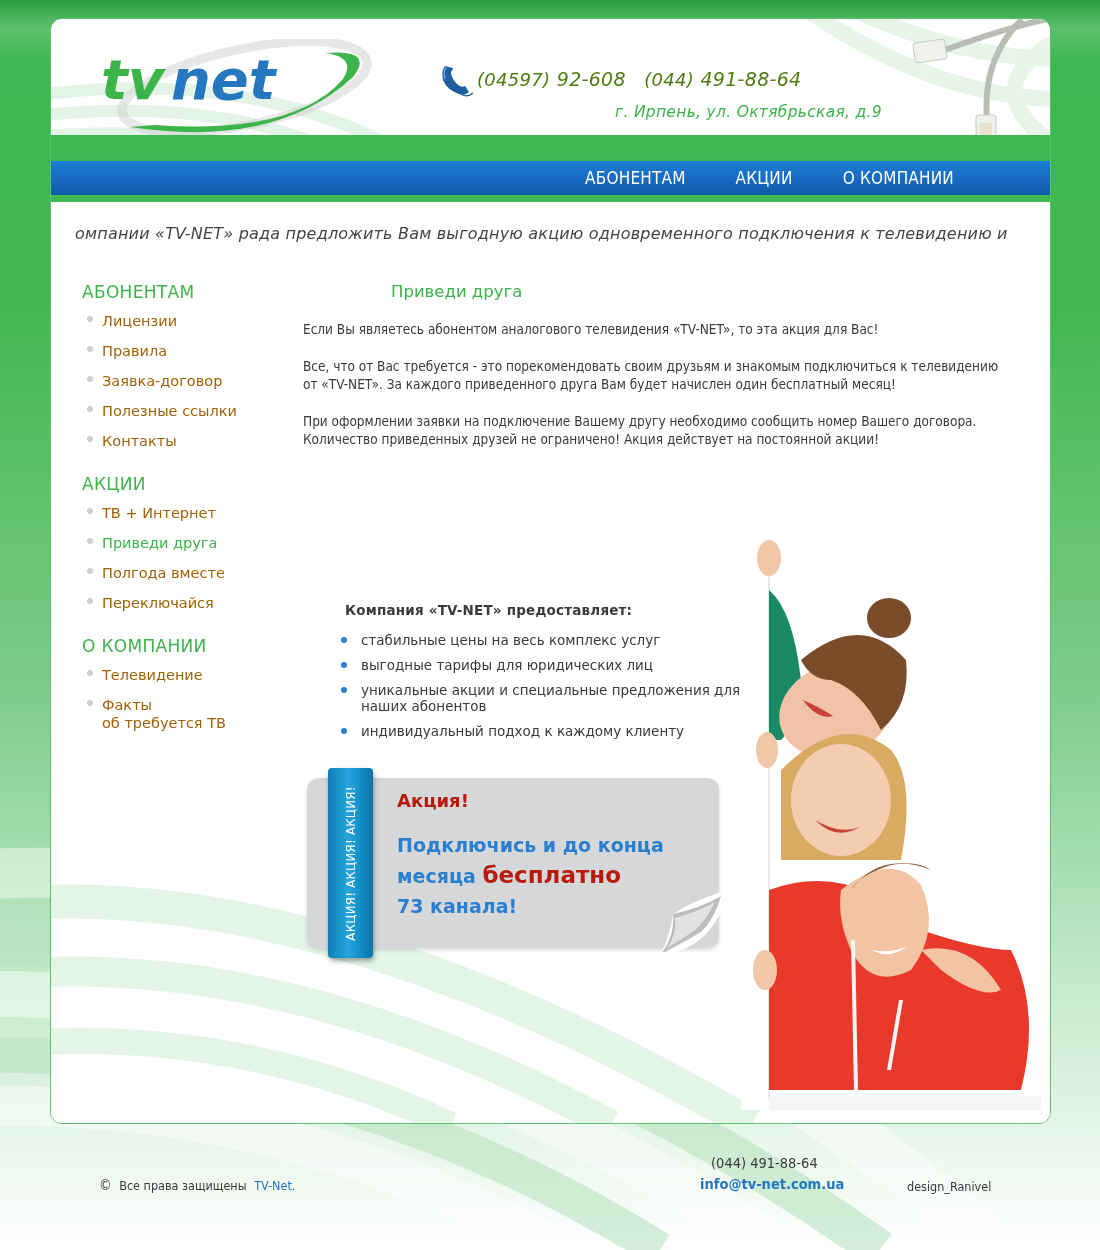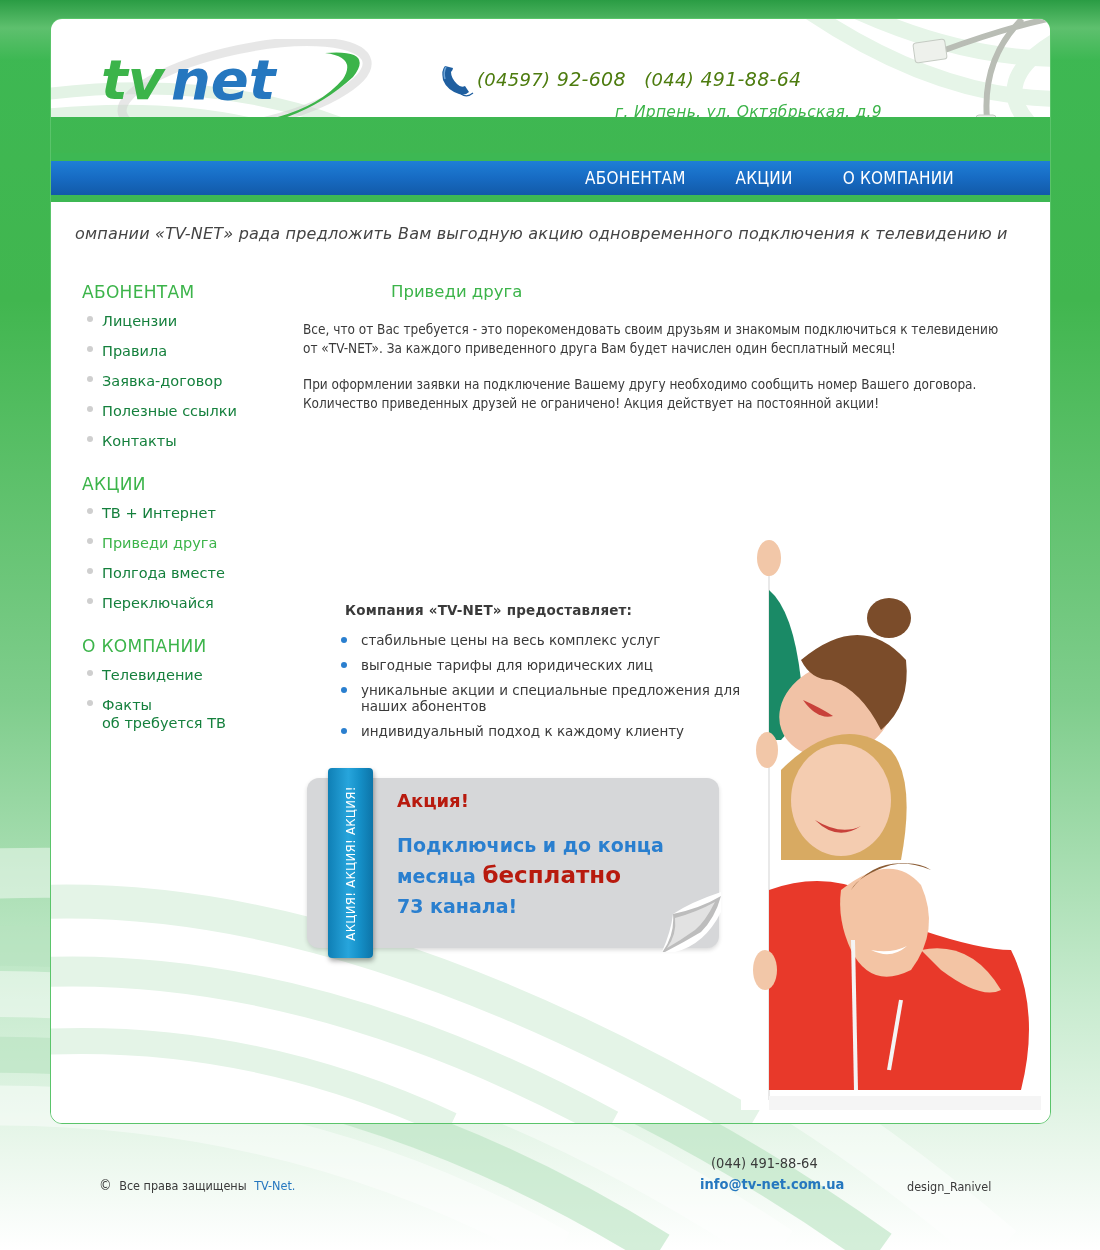--- a/index.html
+++ b/index.html
@@ -18,21 +18,21 @@
   .bg-arcs { position: absolute; left: 0; top: 0; width: 1100px; height: 1250px; pointer-events: none; }
 
   
   .frame {
     position: absolute; left: 50px; top: 18px; width: 1001px; height: 1106px;
     border-radius: 12px; overflow: hidden;
     border: 1px solid #5ac46a;
     background: transparent;
   }
   .header {
-    position: absolute; left: 0; top: 0; width: 1001px; height: 98px;
+    position: absolute; left: 0; top: 0; width: 1001px; height: 116px;
     background: #ffffff;
     overflow: hidden;
   }
   .header svg.deco { position: absolute; left: 0; top: 0; }
   .logo { position: absolute; left: 44px; top: 20px; width: 280px; height: 100px; }
 
   .phone-row {
     position: absolute; left: 386px; top: 40px; height: 40px;
     display: flex; align-items: center;
   }
@@ -80,21 +80,21 @@
   .side-list { list-style: none; margin-bottom: 12px; }
   .side-list li {
     position: relative; padding-left: 20px; height: 30px;
     font-size: 14.5px; line-height: 18px;
   }
   .side-list li.multi { height: 44px; }
   .side-list li .dot {
     position: absolute; left: 5px; top: 4px; width: 6px; height: 6px; border-radius: 50%;
     background: #cfcfcf;
   }
-  .side-list li a { color: #15803d; text-decoration: none; display: block; }
+  .side-list li a { color: #a16207; text-decoration: none; display: block; }
   .side-list li a.active { color: #3cb44a; }
 
   .main { position: absolute; left: 252px; top: 80px; width: 720px; }
   .main-title { color: #3cb44a; font-size: 16.5px; margin-left: 88px; height: 38px; }
   .main p { color: #3a3a3a; font-size: 13.5px; line-height: 18.5px; margin-bottom: 18px; width: 700px; font-family: "DejaVu Sans Condensed", "DejaVu Sans", sans-serif; font-stretch: condensed; }
 
   .offers { position: absolute; left: 288px; top: 352px; width: 420px; margin-top: 48px; }
   .offers-title { color: #3a3a3a; font-size: 13.5px; font-weight: bold; margin-left: 6px; height: 30px; letter-spacing: 0.2px; }
   .offers ul { list-style: none; }
   .offers li { position: relative; padding-left: 22px; font-size: 13.5px; line-height: 16px; color: #3a3a3a; margin-bottom: 9px; }
@@ -277,20 +277,21 @@
           </li>
         <li class="multi">
             <span class="dot"></span>
             <a href="#"><span>Факты</span><br><span>об требуется ТВ</span></a>
           </li>
       </ul>
     </aside>
 
     <section class="main">
       <h1 class="main-title" style="font-weight:normal;">Приведи друга</h1>
+      <p>Если Вы являетесь абонентом аналогового телевидения «TV-NET», то эта акция для Вас!</p>
       <p>Все, что от Вас требуется - это порекомендовать своим друзьям и знакомым подключиться к телевидению от «TV-NET». За каждого приведенного друга Вам будет начислен один бесплатный месяц!</p>
       <p>При оформлении заявки на подключение Вашему другу необходимо сообщить номер Вашего договора. Количество приведенных друзей не ограничено! Акция действует на постоянной акции!</p>
     </section>
 
     <div class="offers">
       <div class="offers-title">Компания «TV-NET» предоставляет:</div>
       <ul>
         <li><span class="bdot"></span><span>стабильные цены на весь комплекс услуг</span></li>
         <li><span class="bdot"></span><span>выгодные тарифы для юридических лиц</span></li>
         <li><span class="bdot"></span><span>уникальные акции и специальные предложения для наших абонентов</span></li>

